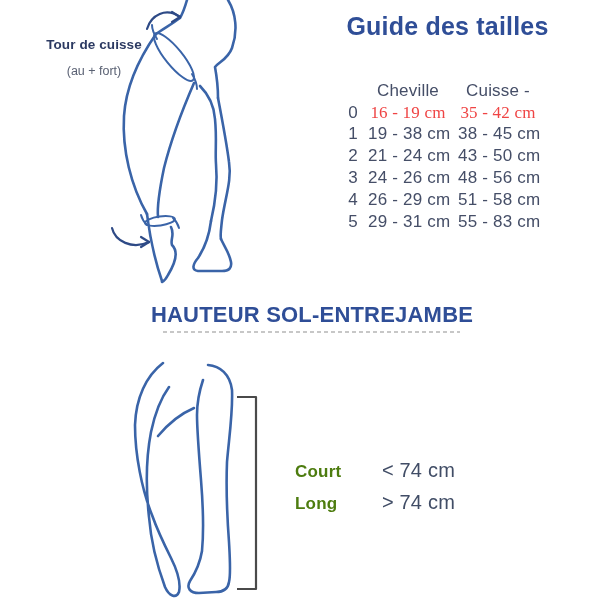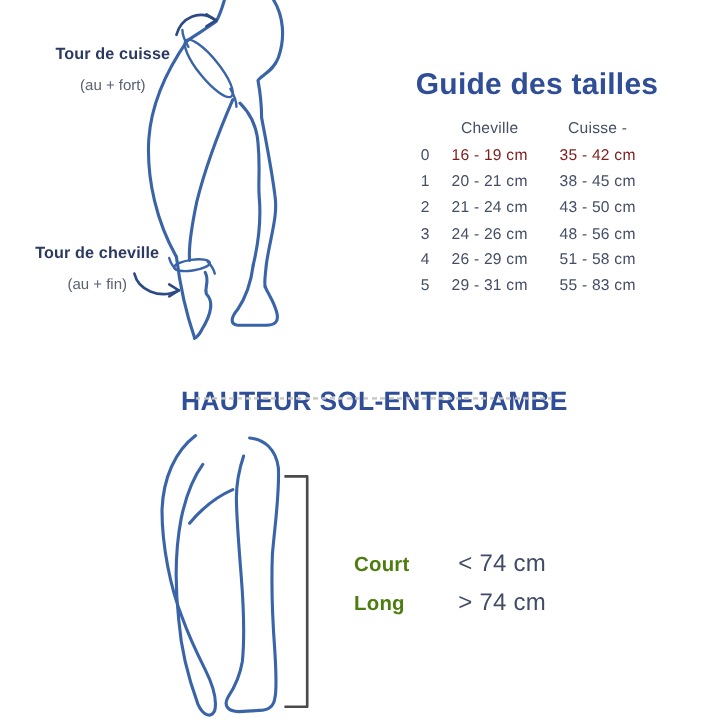--- a/index.html
+++ b/index.html
@@ -2,43 +2,43 @@
 <html><head>
 <meta charset="utf-8">
 <style>
   html,body{margin:0;padding:0;background:#ffffff;}
   .stage{
     position:relative;width:600px;height:600px;background:#ffffff;
     font-family:"Liberation Sans", sans-serif;overflow:hidden;border-radius:15px;
   }
   .abs{position:absolute;}
   
-  .title-block{left:340px;top:12px;width:215px;text-align:center;margin-top:44px;}
+  .title-block{left:340px;top:12px;width:215px;text-align:center;}
   .guide-title{font-size:25px;font-weight:bold;color:#2f4e97;white-space:nowrap;letter-spacing:0.2px;}
   .guide-subtitle{font-size:16px;font-weight:bold;color:#2f4e97;margin-top:6px;letter-spacing:0.2px;}
   .size-table{
-    left:338px;top:96px;display:grid;
+    left:338px;top:80px;display:grid;
     grid-template-columns:20px 80px 80px;column-gap:10px;
     grid-auto-rows:21.8px;align-items:center;
-    font-size:13px;color:#454e67;letter-spacing:0.2px;
+    font-size:17px;color:#454e67;letter-spacing:0.2px;
   }
   .size-table .hdr{font-weight:normal;text-align:center;}
   .size-table .c-size{text-align:right;}
   .size-table .c-val{text-align:center;white-space:nowrap;}
-  .row-muted .c-val{color:#7f1d1d;}
+  .row-muted .c-val{color:#ef4444;font-family:Liberation Serif, serif;}
   
   .annot{width:132px;text-align:center;}
   .annot .lbl{font-size:13.5px;font-weight:bold;color:#2c3a62;letter-spacing:0.1px;}
   .annot .note{font-size:12.5px;color:#5a6173;margin-top:12px;}
   .annot-thigh{left:28px;top:37px;}
   .annot-ankle{left:15px;top:203px;}
   
   .mid-heading{
     left:112px;top:302px;width:400px;text-align:center;
-    font-size:22px;font-weight:bold;color:#2f4e97;letter-spacing:0.2px;white-space:nowrap;margin-top:20px;
+    font-size:22px;font-weight:bold;color:#2f4e97;letter-spacing:0.2px;white-space:nowrap;
   }
   .dash-line{
     left:163px;top:331px;width:297px;height:2px;
     background:repeating-linear-gradient(90deg,#c7c7c7 0 4px,transparent 4px 7px);
   }
   
   .len-row{left:295px;width:160px;display:flex;justify-content:space-between;align-items:baseline;}
   .len-row .lbl{font-size:17px;font-weight:bold;color:#4d7c0f;letter-spacing:0.2px;}
   .len-row .val{font-size:20px;color:#414d66;letter-spacing:0.2px;}
   .len-court{top:459px;}
@@ -85,40 +85,36 @@
       <path class="arrow" d="M7,228 C10,241 27,250 44,242"></path>
       <path class="arrow" d="M44,242 L36,237"></path>
       <path class="arrow" d="M44,242 L36,247"></path>
     </g>
   </svg>
 
   <div class="abs annot annot-thigh">
     <div class="lbl">Tour de cuisse</div>
     <div class="note">(au + fort)</div>
   </div>
-  <div class="abs annot annot-ankle">
-    <div class="lbl">Tour de cheville</div>
-    <div class="note">(au + fin)</div>
-  </div>
 
   <div class="abs title-block">
     <div class="guide-title">Guide des tailles</div>
   </div>
 
   <div class="abs size-table">
     <div class="hdr"></div>
     <div class="hdr">Cheville</div>
     <div class="hdr">Cuisse -</div>
 
     <div class="c-size row-muted">0</div>
     <div class="c-val row-muted"><span class="c-val">16 - 19 cm</span></div>
     <div class="c-val row-muted"><span class="c-val">35 - 42 cm</span></div>
 
     <div class="c-size">1</div>
-    <div class="c-val">20 - 21 cm</div>
+    <div class="c-val">19 - 38 cm</div>
     <div class="c-val">38 - 45 cm</div>
 
     <div class="c-size">2</div>
     <div class="c-val">21 - 24 cm</div>
     <div class="c-val">43 - 50 cm</div>
 
     <div class="c-size">3</div>
     <div class="c-val">24 - 26 cm</div>
     <div class="c-val">48 - 56 cm</div>
 

